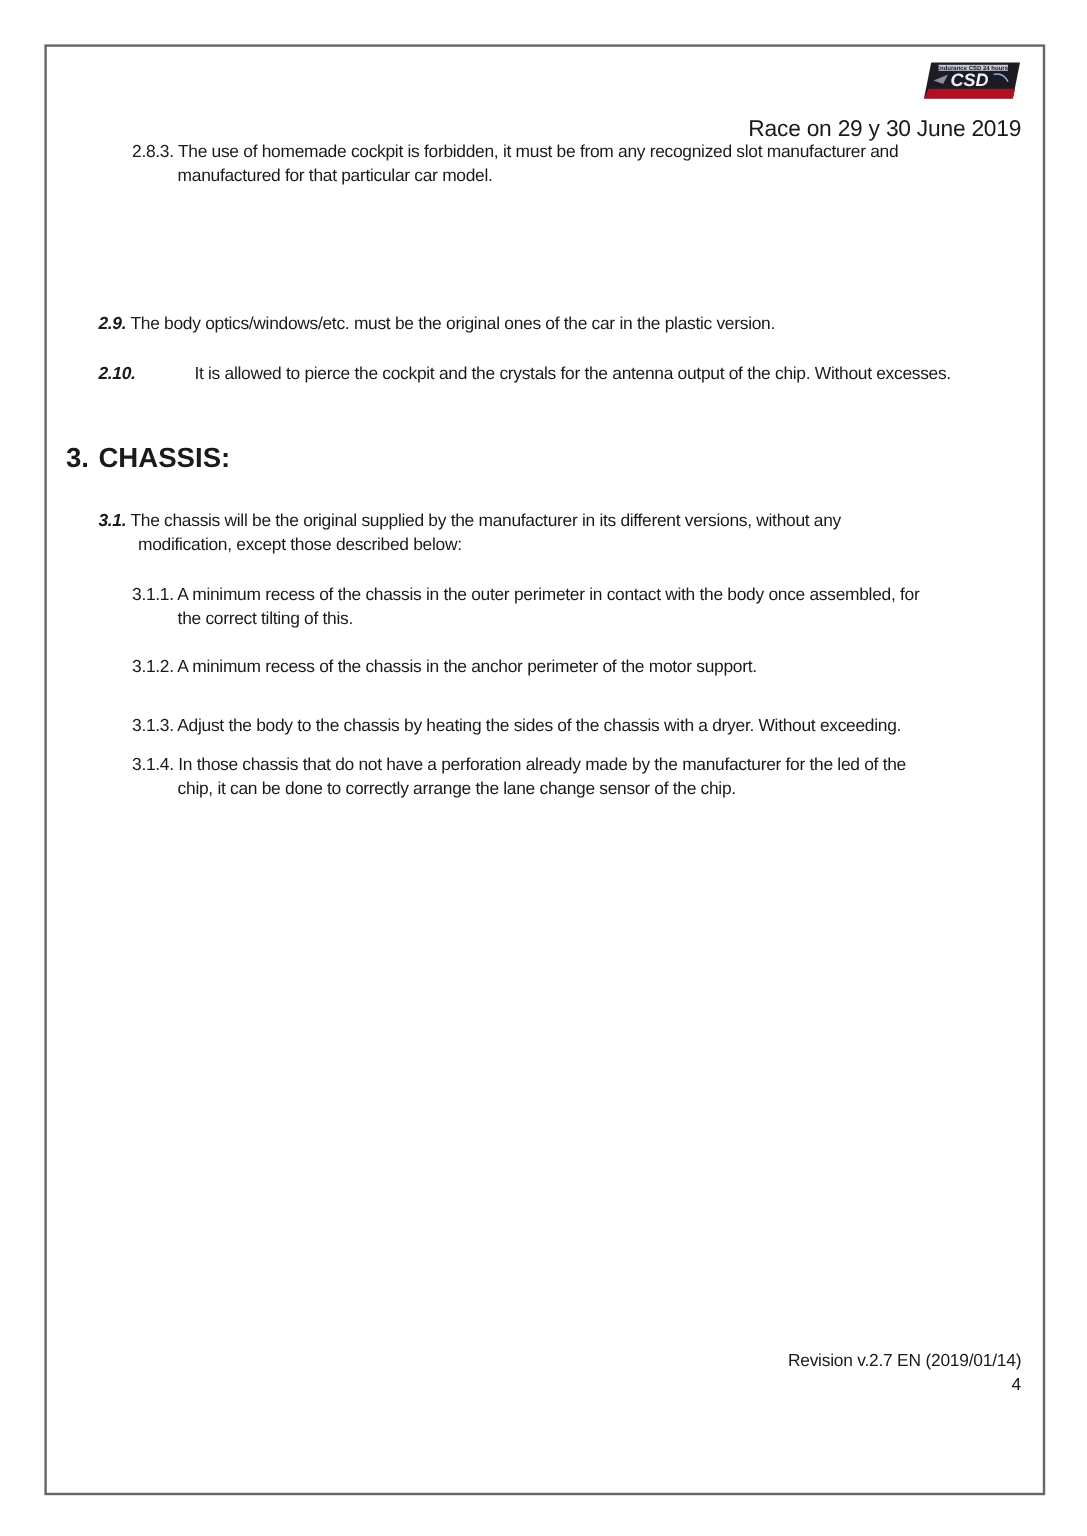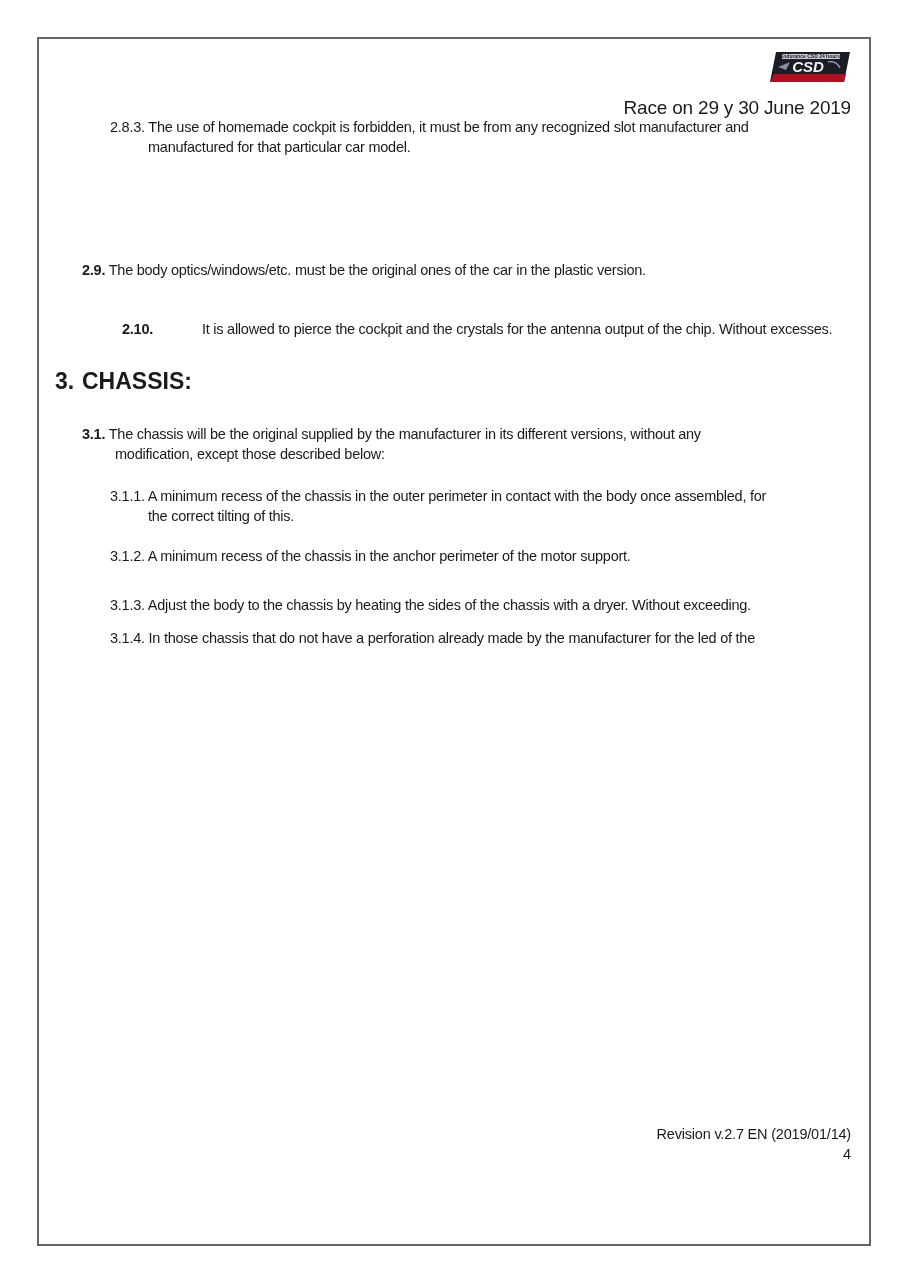--- a/index.html
+++ b/index.html
@@ -3,21 +3,21 @@
 <meta charset="utf-8">
 <style>
   html, body { margin: 0; padding: 0; background: #ffffff; }
   body { width: 906px; height: 1280px; position: relative; overflow: hidden;
          font-family: "Liberation Sans", "DejaVu Sans", sans-serif; color: #1a1a1a; }
   .page-border { position: absolute; left: 37px; top: 37px; width: 830px; height: 1205px;
                  border: 2px solid #666666; box-sizing: content-box; }
   .logo { position: absolute; left: 770px; top: 50px; width: 80px; height: 34px; }
   .header-date { position: absolute; right: 55px; top: 97px; font-size: 19px; letter-spacing: -0.2px; }
   .para { position: absolute; font-size: 14.5px; line-height: 20px; letter-spacing: -0.25px; }
-  .bold { font-weight: bold; }
+  .bold { font-weight: bold; font-style: italic; }
   .l3 { left: 110px; width: 742px; text-align: justify; }
   .l2 { left: 82px; width: 770px; }
   .heading { position: absolute; left: 55px; top: 368px; font-size: 23px; font-weight: bold; }
   .heading .num { display: inline-block; width: 27px; }
   .footer-page { position: absolute; right: 55px; top: 1146px; font-size: 14.5px; }
   .footer-rev { position: absolute; right: 55px; top: 1126px; font-size: 14.5px; letter-spacing: -0.2px; }
   .tab210 { display: inline-block; width: 80px; }
 </style>
 </head>
 <body>
@@ -42,21 +42,21 @@
 </div>
 
 <div class="para l3" style="top:178px;">
 </div>
 
 <div class="para l2" style="top:260px;">
   <span class="bold">2.9.</span>
   <span>The body optics/windows/etc. must be the original ones of the car in the plastic version.</span>
 </div>
 
-<div class="para l2" style="top:319px;margin-left:40px;">
+<div class="para l2" style="top:302px;">
   <span class="bold tab210">2.10.</span><span>It is allowed to pierce the cockpit and the crystals for the antenna output of the chip. Without excesses.</span>
 </div>
 
 <div class="heading">
   <span class="num">3.</span><span>CHASSIS:</span>
 </div>
 
 <div class="para l2" style="top:424px; width:770px; text-align:justify;">
   <div><span class="bold">3.1.</span> <span>The chassis will be the original supplied by the manufacturer in its different versions, without any</span></div>
   <div style="padding-left:33px;">modification, except those described below:</div>
@@ -72,16 +72,17 @@
   <span>A minimum recess of the chassis in the anchor perimeter of the motor support.</span>
 </div>
 
 <div class="para l3" style="top:595px;">
   <span>3.1.3.</span>
   <span>Adjust the body to the chassis by heating the sides of the chassis with a dryer. Without exceeding.</span>
 </div>
 
 <div class="para l3" style="top:628px;">
   <div><span>3.1.4.</span> <span>In those chassis that do not have a perforation already made by the manufacturer for the led of the</span></div>
+  <div style="padding-left:38px;">chip, it can be done to correctly arrange the lane change sensor of the chip.</div>
 </div>
 
 <div class="footer-page">4</div>
 <div class="footer-rev">Revision v.2.7 EN (2019/01/14)</div>
 
 </body></html>

